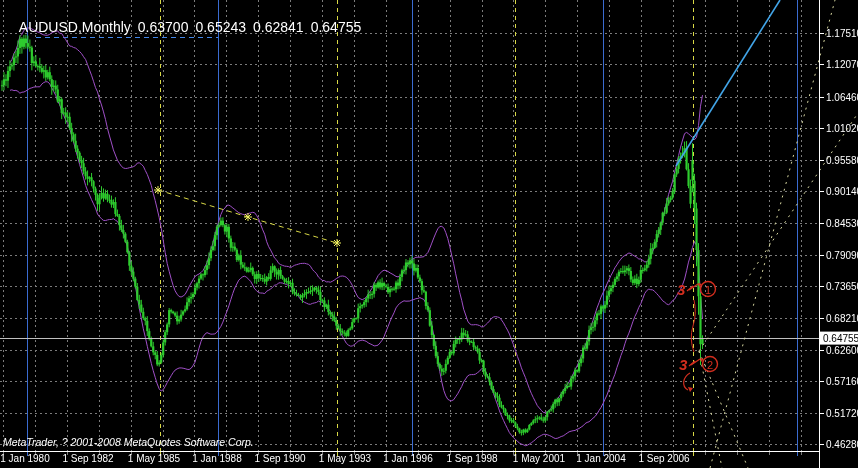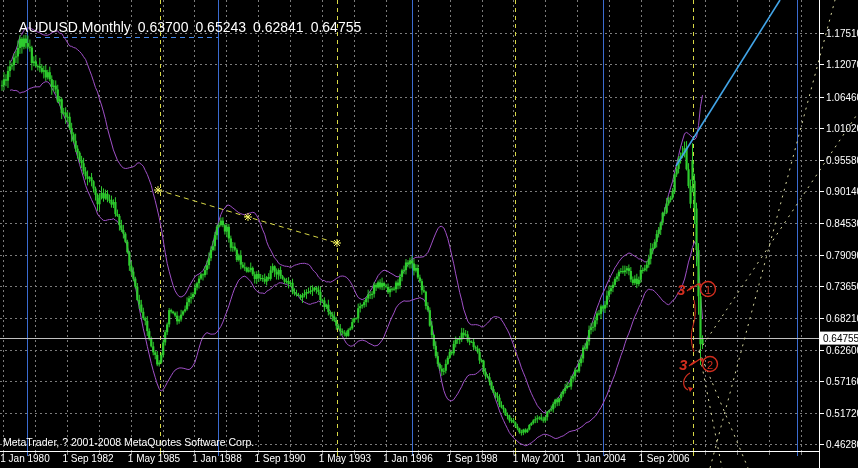--- a/index.html
+++ b/index.html
@@ -1,21 +1,21 @@
 <!DOCTYPE html>
 <html><head>
 <meta charset="utf-8">
 <style>
   html,body{margin:0;padding:0;background:#000;}
   .stage{position:relative;width:858px;height:468px;background:#000;overflow:hidden;
          font-family:"Liberation Sans",sans-serif;}
   .title{position:absolute;left:4px;top:3px;color:#fff;font-size:14px;white-space:pre;z-index:5;}
   .title span{margin-right:7px;}
   .title span:last-child{margin-right:0;}
-  .copyright{position:absolute;left:3px;top:436px;color:#fff;font-size:10.5px;z-index:5;}
+  .copyright{position:absolute;left:3px;top:436px;color:#fff;font-size:10.5px;z-index:5;font-style:italic;}
   svg text{font-family:"Liberation Sans",sans-serif;}
 </style>
 </head>
 <body>
 
 <div class="stage">
   <svg id="chart" width="858" height="468">
       <g>
         <line x1="0" y1="33.4" x2="819" y2="33.4" stroke="#7b7b7b" stroke-width="1" stroke-dasharray="2,3" shape-rendering="crispEdges"></line>
         <line x1="0" y1="64.81957040572793" x2="819" y2="64.81957040572793" stroke="#7b7b7b" stroke-width="1" stroke-dasharray="2,3" shape-rendering="crispEdges"></line>

